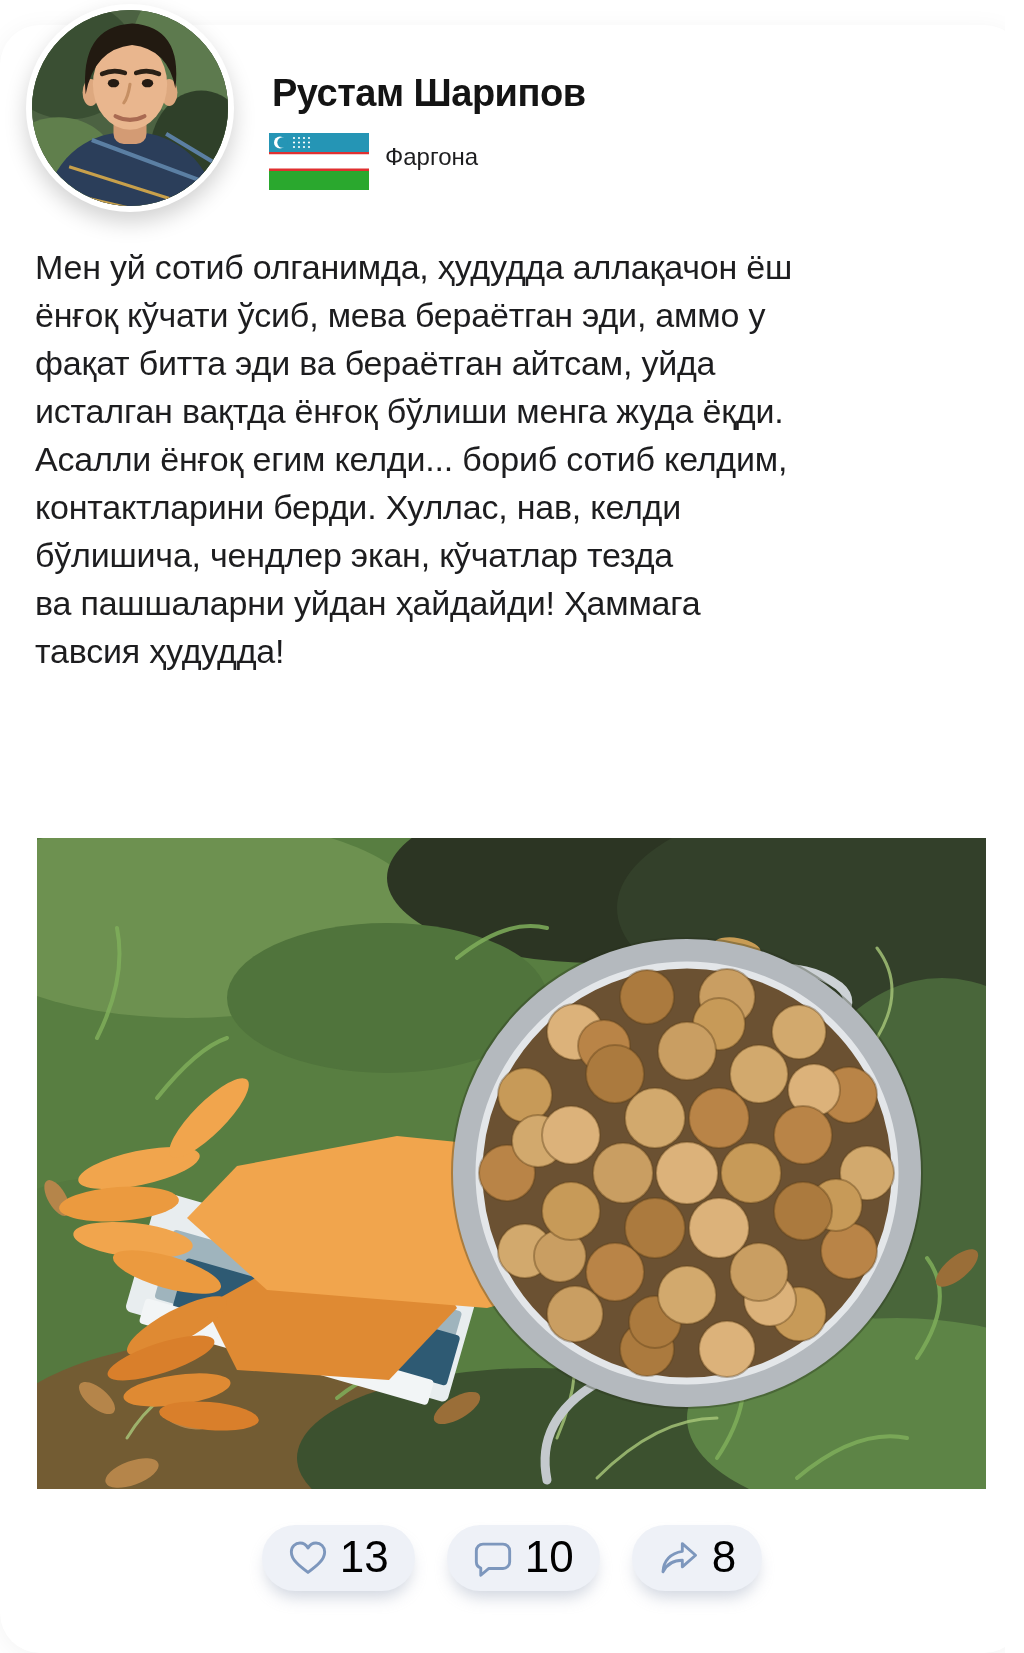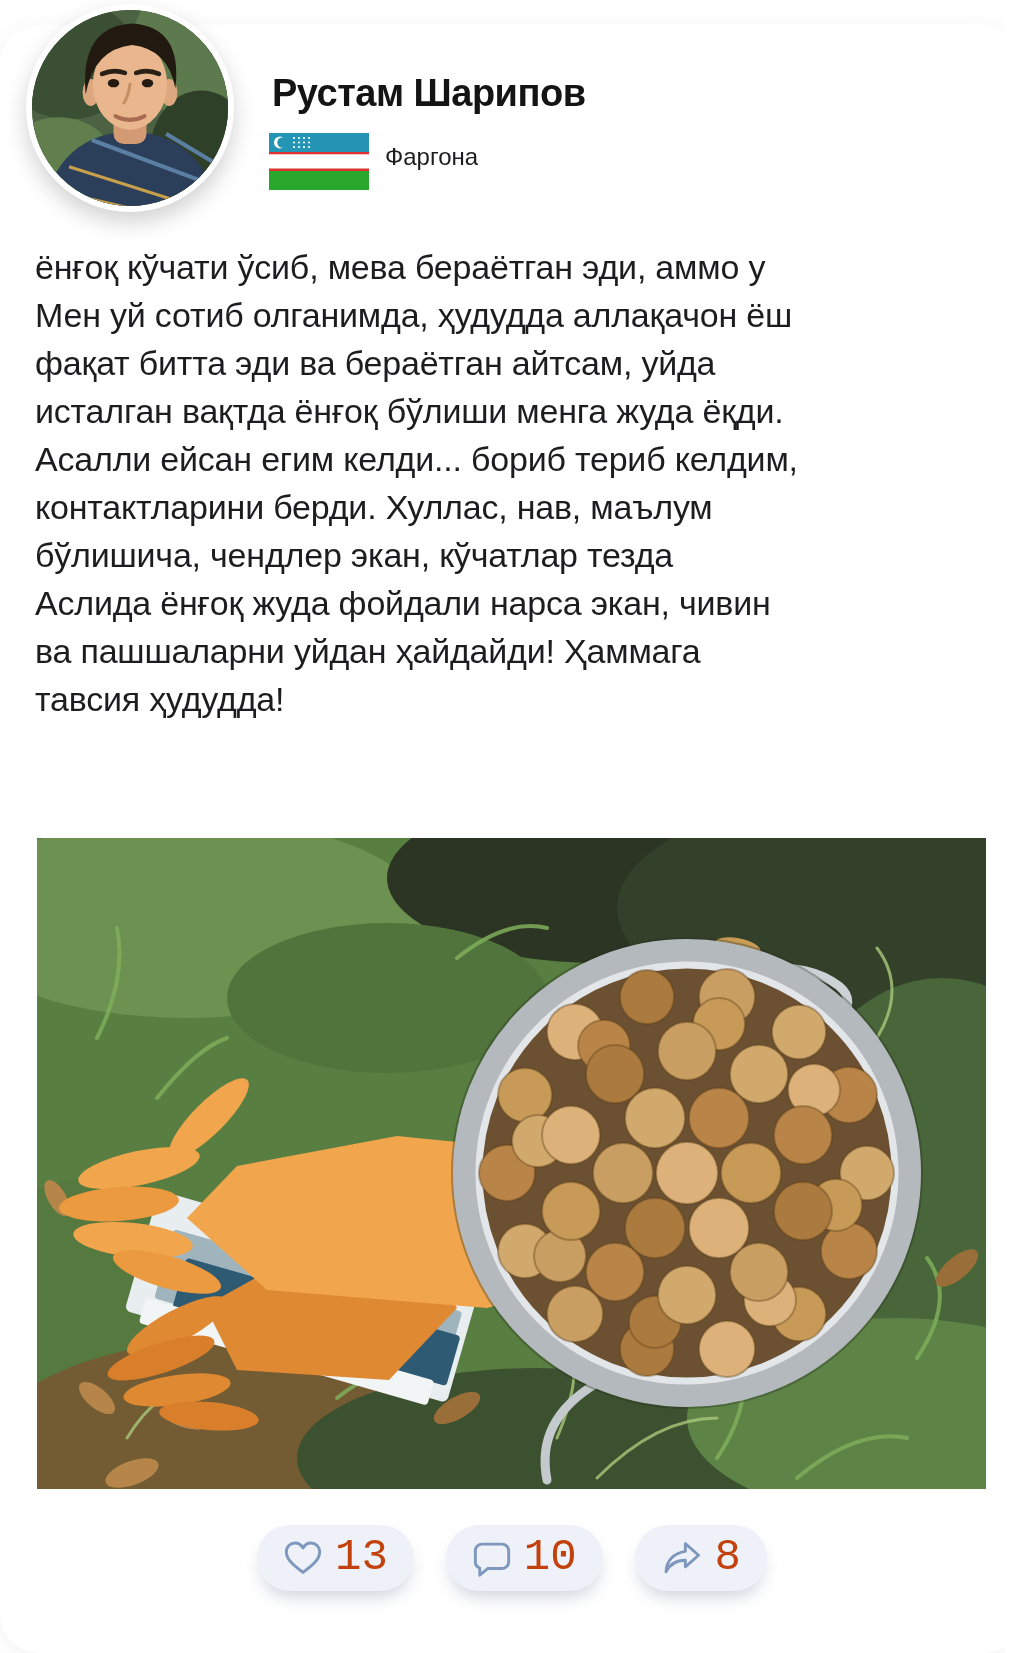--- a/index.html
+++ b/index.html
@@ -17,21 +17,21 @@
   .location{position:absolute;left:385px;top:143px;font-size:24px;color:#1d1d1f;white-space:nowrap;}
   .body-text{position:absolute;left:35px;top:243px;width:956px;color:#1d1d1f;
              font-size:34px;line-height:48px;letter-spacing:-0.2px;}
   .body-text .line{white-space:nowrap;}
   .photo{position:absolute;left:37px;top:838px;width:949px;height:651px;overflow:hidden;
          background:#587e41;cursor:pointer;}
   .photo svg{display:block;width:100%;height:100%;}
   .actions{position:absolute;left:0;top:1525px;width:1024px;display:flex;justify-content:center;
            gap:32px;}
   .pill{display:flex;align-items:center;gap:12px;height:66px;padding:0 26px;border:none;
-        background:#eef1f7;border-radius:33px;color:#c2410c;font-family:Liberation Mono, monospace;
+        background:#eef1f7;border-radius:33px;color:#000000;font-family:Liberation Sans, sans-serif;
         font-size:44px;box-shadow:0 10px 16px -4px rgba(150,162,185,0.45);cursor:pointer;}
   .pill svg{display:block;}
   .pill .count{line-height:1;transform:translateY(-1px);}
 </style>
 </head>
 <body>
 
 <div class="page">
 
   <div class="card"></div>
@@ -84,28 +84,27 @@
           <circle cx="30" cy="14" r="1.1"></circle>
           <circle cx="35" cy="14" r="1.1"></circle>
           <circle cx="40" cy="14" r="1.1"></circle>
       </g>
     </svg>
   </div>
 
   <div class="location">Фаргона</div>
 
   <div class="body-text">
+    <div class="line">Мен уй сотиб олганимда, ҳудудда аллақачон ёш</div>
     <div class="line">ёнғоқ кўчати ўсиб, мева бераётган эди, аммо у</div>
-    <div class="line">Мен уй сотиб олганимда, ҳудудда аллақачон ёш</div>
     <div class="line">фақат битта эди ва бераётган айтсам, уйда</div>
     <div class="line">исталган вақтда ёнғоқ бўлиши менга жуда ёқди.</div>
-    <div class="line">Асалли ейсан егим келди... бориб териб келдим,</div>
-    <div class="line">контактларини берди. Хуллас, нав, маълум</div>
+    <div class="line">Асалли ёнғоқ егим келди... бориб сотиб келдим,</div>
+    <div class="line">контактларини берди. Хуллас, нав, келди</div>
     <div class="line">бўлишича, чендлер экан, кўчатлар тезда</div>
-    <div class="line">Аслида ёнғоқ жуда фойдали нарса экан, чивин</div>
     <div class="line">ва пашшаларни уйдан ҳайдайди! Ҳаммага</div>
     <div class="line">тавсия ҳудудда!</div>
   </div>
 
   <div class="photo">
     <svg viewBox="0 0 949 651" preserveAspectRatio="none">
       <rect width="949" height="651" fill="#587e41"></rect>
       <ellipse cx="150" cy="80" rx="240" ry="100" fill="#6d9150"></ellipse>
       <ellipse cx="560" cy="40" rx="210" ry="85" fill="#2c3523"></ellipse>
       <ellipse cx="820" cy="70" rx="240" ry="110" fill="#33402a"></ellipse>

